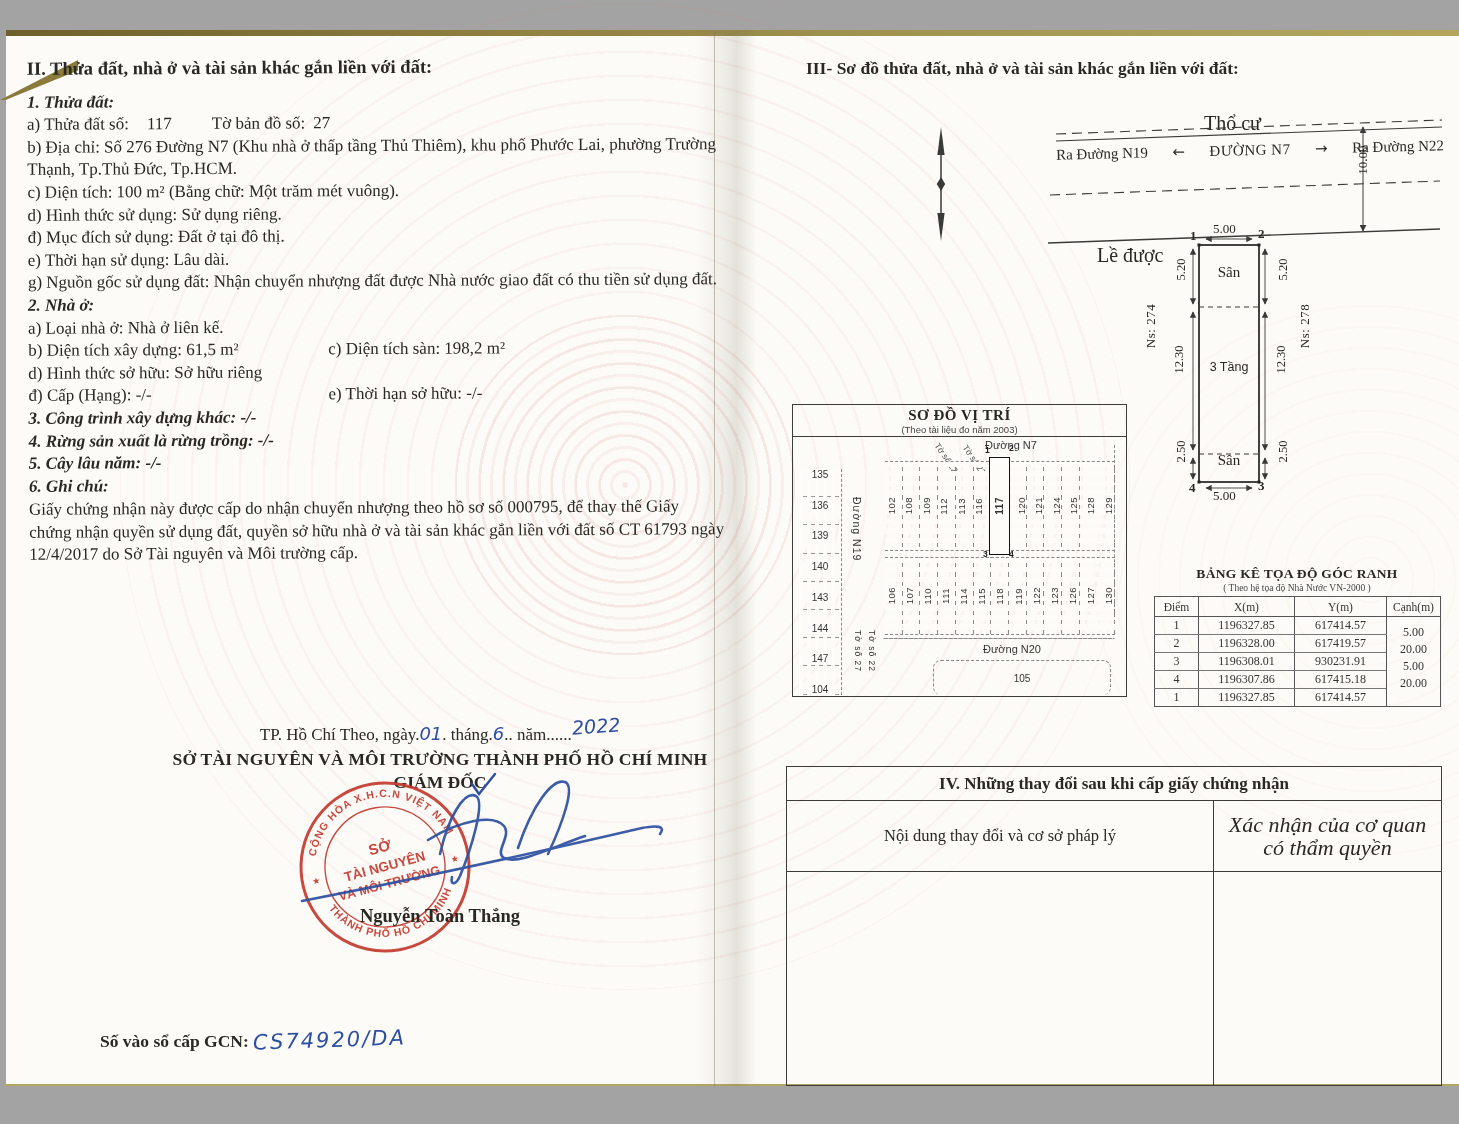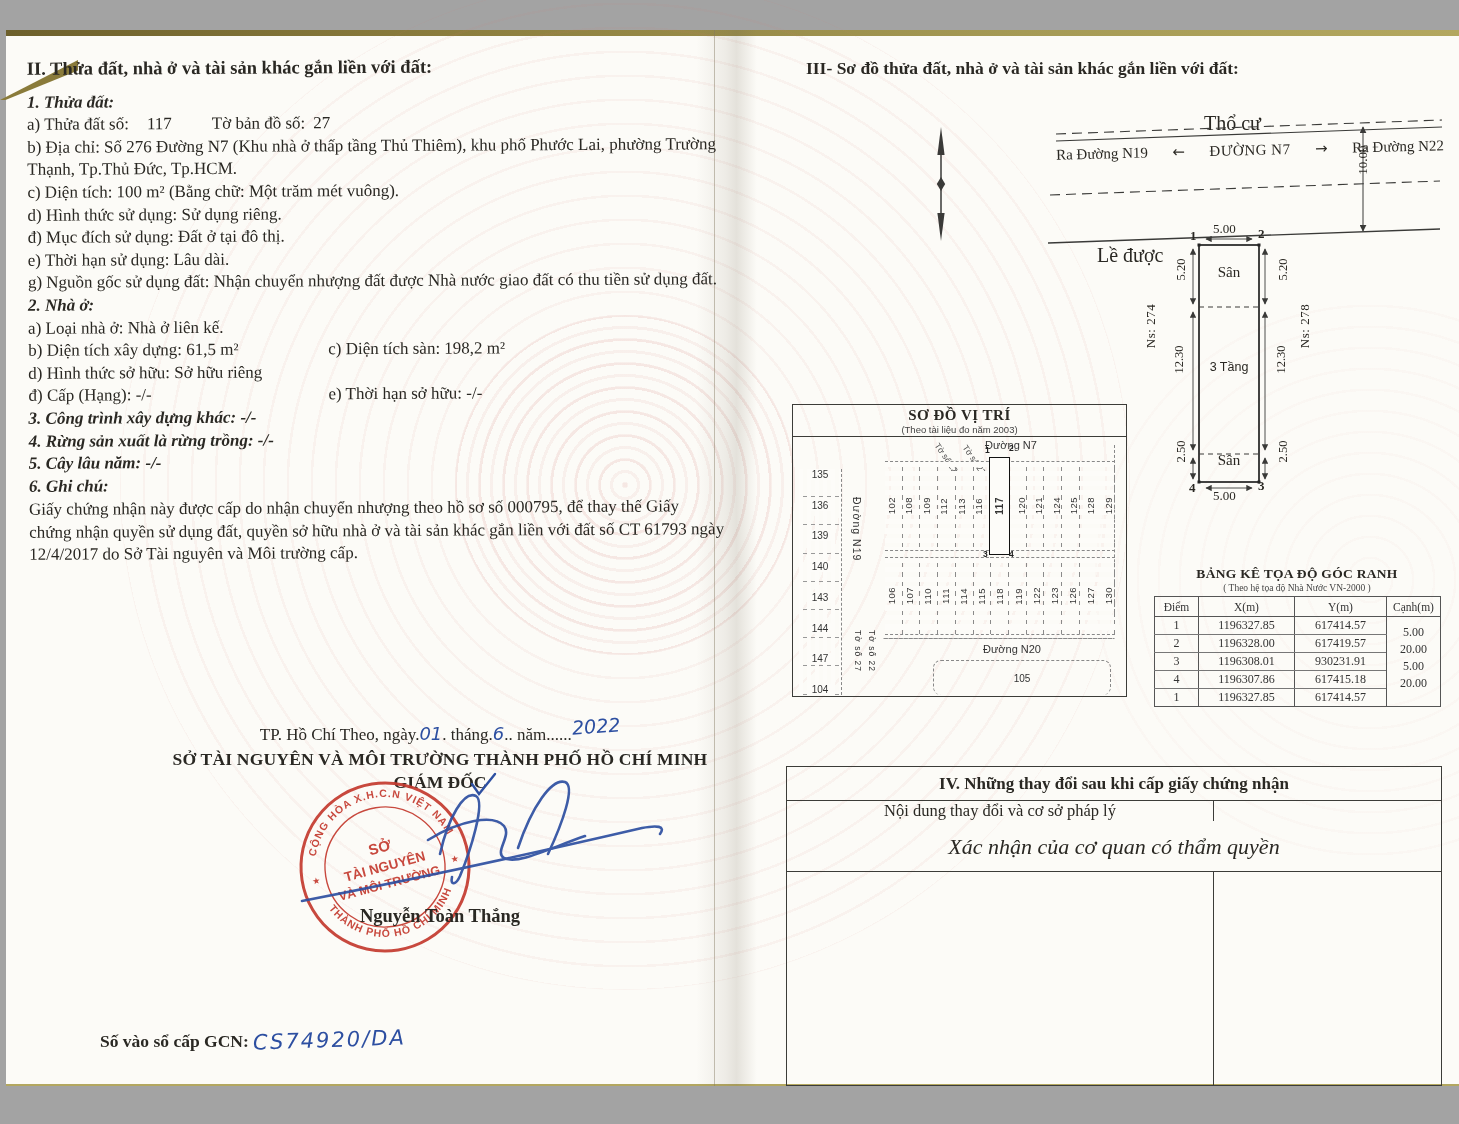--- a/index.html
+++ b/index.html
@@ -103,21 +103,21 @@
   .coord-t tr:last-child td{border-bottom:1px solid #555;}
   .coord-t col.c1{width:44px;} .coord-t col.c2{width:96px;} .coord-t col.c3{width:92px;} .coord-t col.c4{width:54px;}
   td.canh-cell{position:relative;border-bottom:1px solid #555 !important;}
   .canh-wrap{position:absolute;inset:0;}
   .canh-val{position:absolute;left:0;width:100%;text-align:center;font-size:12px;color:#333;}
   
   .detail-note{position:absolute;left:783px;top:718px;width:664px;font-size:17px;line-height:23px;}
   .sec4{position:absolute;left:786px;top:766px;width:654px;height:318px;border:1.4px solid #3c3c38;}
   .sec4-title{height:33px;border-bottom:1.2px solid #3c3c38;display:flex;align-items:center;justify-content:center;
     font-weight:bold;font-size:17px;}
-  .sec4-heads{display:flex;height:70px;border-bottom:1.2px solid #3c3c38;flex-direction:column;}
+  .sec4-heads{display:flex;height:70px;border-bottom:1.2px solid #3c3c38;}
   .sec4-c1{width:426px;border-right:1.2px solid #3c3c38;display:flex;align-items:center;justify-content:center;font-size:16.5px;}
   .sec4-c2{flex:1;display:flex;align-items:center;justify-content:center;text-align:center;font-size:22px;padding:0 14px;line-height:23px;font-style:italic;}
   .sec4-body{position:relative;height:213px;}
   .sec4-body .vline{position:absolute;left:426px;top:0;height:100%;border-left:1.2px solid #3c3c38;}
 </style>
 </head>
 <body>
 
 <div class="canvas">
 

